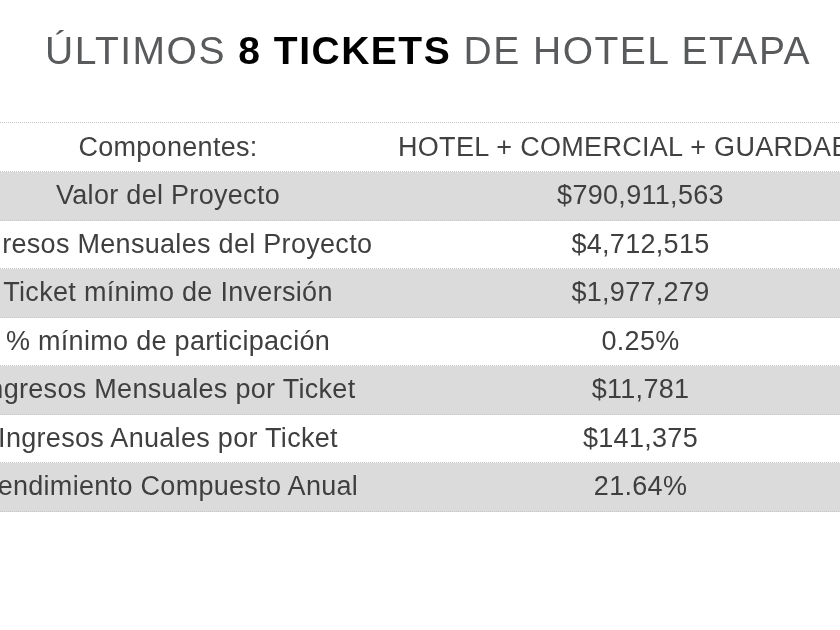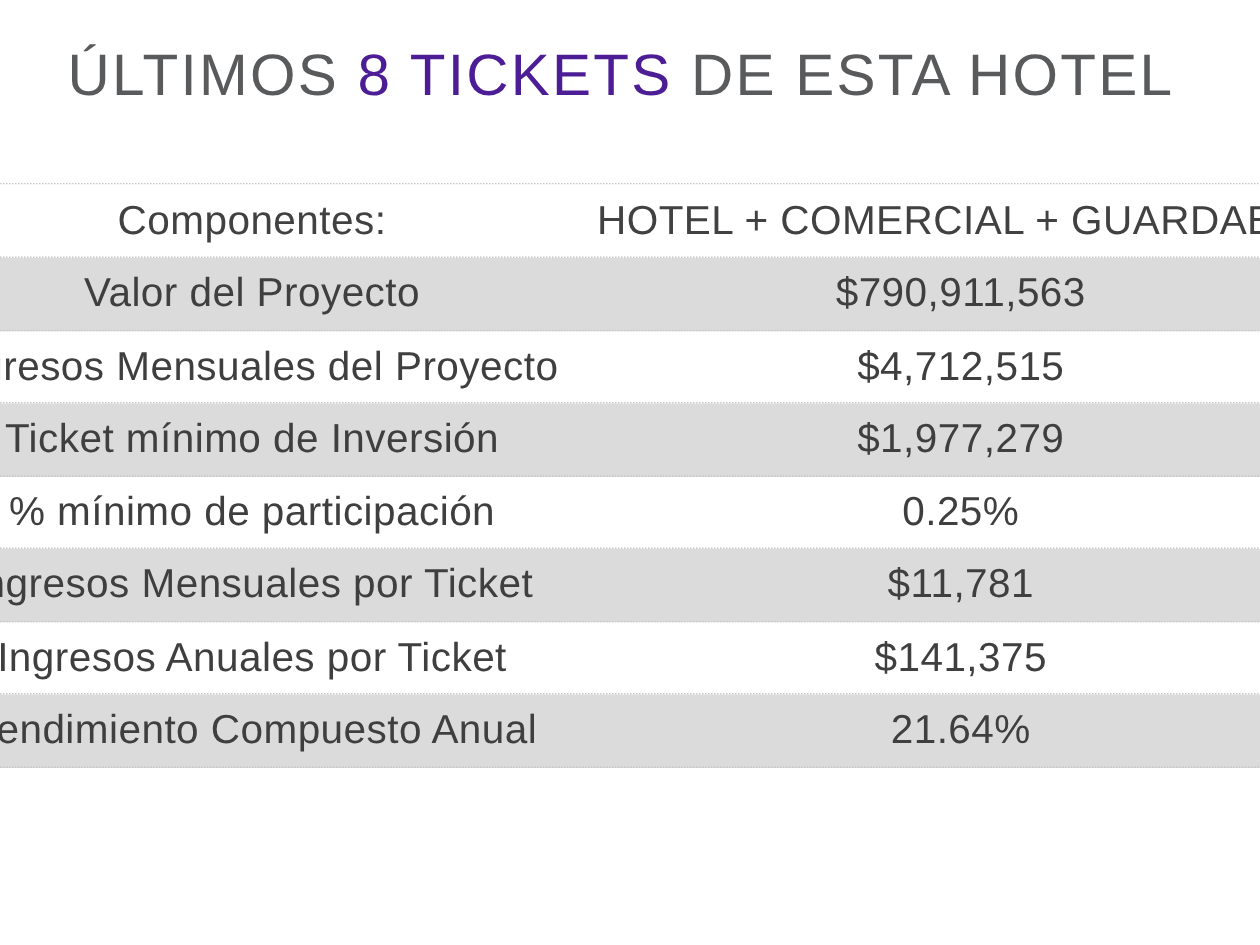--- a/index.html
+++ b/index.html
@@ -20,21 +20,22 @@
     left: 45px;
     top: 26px;
     font-size: 39px;
     line-height: 50px;
     letter-spacing: 1.5px;
     color: #595a5c;
     white-space: nowrap;
     font-weight: 400;
   }
   .slide-title .hl {
-    color: #4c1d95;
+    color: #000000;
+    font-weight: bold;
   }
   .data-table {
     position: absolute;
     left: -62px;
     top: 122px;
     width: 945px;
     border-top: 1px dotted #c6c6c6;
   }
   .t-row {
     display: flex;
@@ -68,21 +69,21 @@
   .t-row.header .cell {
     color: #414141;
   }
 </style>
 </head>
 <body>
 
 <div class="canvas">
 
   <div class="slide-title">
-    <span>ÚLTIMOS </span><span class="hl">8 TICKETS</span><span> DE ESTA HOTEL</span>
+    <span>ÚLTIMOS </span><span class="hl">8 TICKETS</span><span> DE HOTEL ETAPA</span>
   </div>
 
   <div class="data-table">
     <div class="t-row header">
       <div class="cell label">Componentes:</div>
       <div class="cell value">HOTEL + COMERCIAL + GUARDABOTES</div>
     </div>
     <div id="rows-container">
   <div class="t-row gray">
     <div class="cell label">Valor del Proyecto</div>

